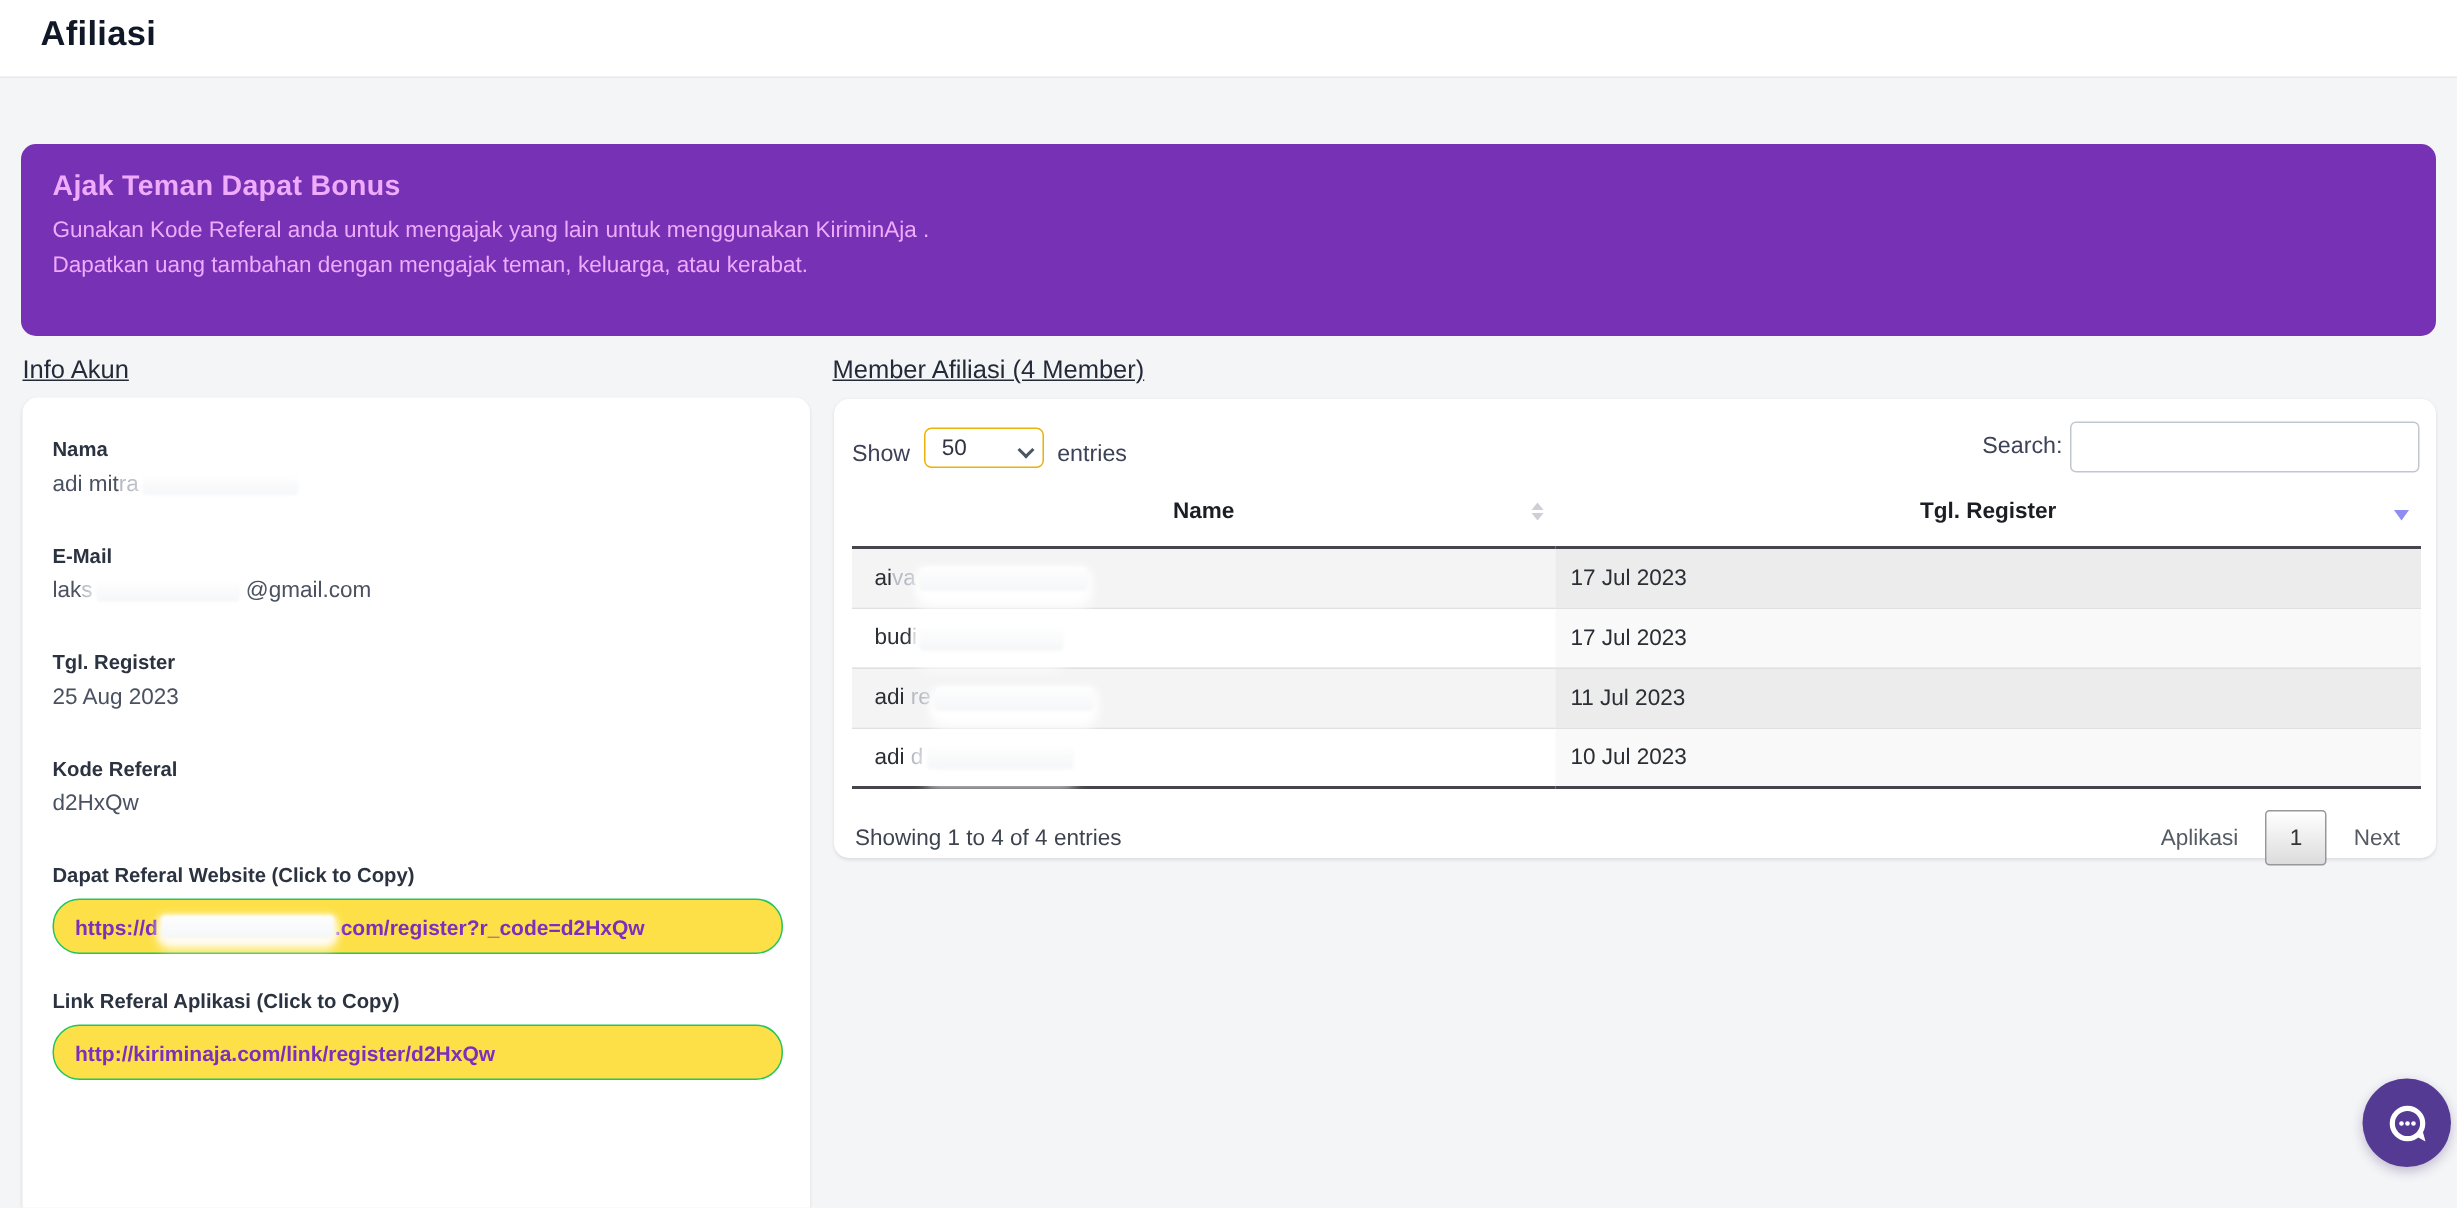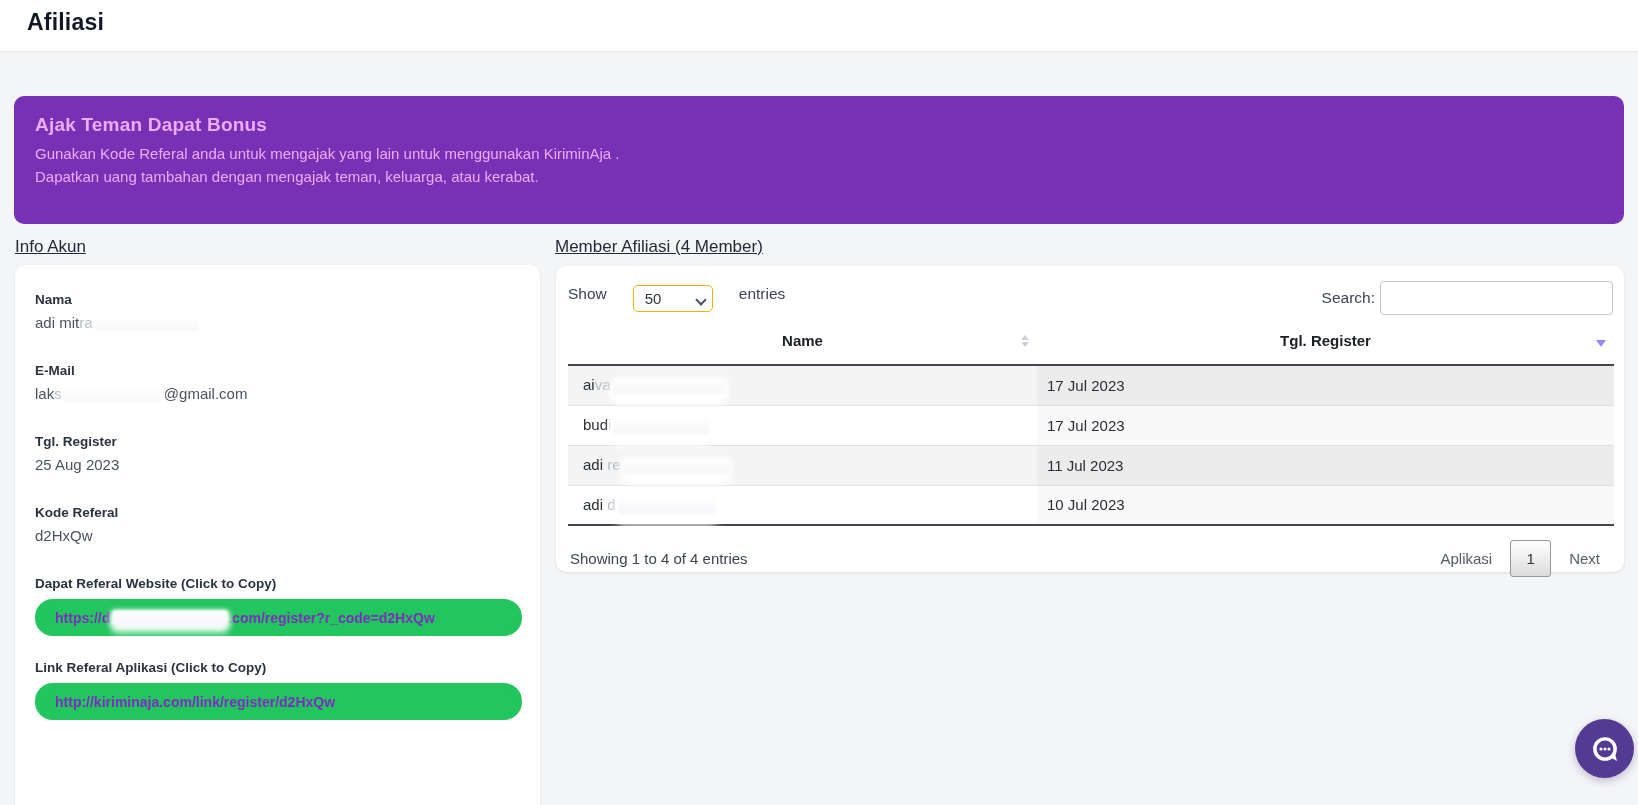--- a/index.html
+++ b/index.html
@@ -24,25 +24,25 @@
   .field { margin-bottom:31px; position:relative; }
   .field-label { display:block; font-size:13.5px; font-weight:700; color:#2b3240; }
   .field-value { margin-top:7px; font-size:15px; color:#4a5160; line-height:18px; }
   .t-fade { color:#b7bcc4; }
   .redact { display:inline-block; height:13px; min-width:20px; border-radius:3px; vertical-align:middle; margin-left:2px;
             background:linear-gradient(#fefefe,#f5f6f8); filter:blur(1px);
             box-shadow:0 2px 5px 2px rgba(255,255,255,.95), 0 9px 7px -1px rgba(255,255,255,.8); }
   .ghost { position:absolute; height:12px; border-radius:3px; background:#fff; opacity:.75; filter:blur(2px); }
 
   .link-field { margin-bottom:24px; }
-  .copy-input { margin-top:8px; height:37px; width:487px; border:6px solid #22c55e; border-radius:18px; background:#22c55e;
+  .copy-input { margin-top:8px; height:37px; width:487px; border:1px solid #22c55e; border-radius:18px; background:#fde047;
                 display:flex; align-items:center; padding:0 14px; font-size:14px; font-weight:700; color:#7b2fbe; cursor:pointer; }
 
   .table-controls { display:flex; justify-content:space-between; align-items:center; height:38px; padding-right:1px; }
-  .show-group { display:flex; align-items:flex-start; font-size:15.5px; color:#3c4257; gap:26px; }
+  .show-group { display:flex; align-items:flex-end; font-size:15.5px; color:#3c4257; gap:9px; }
   .select-wrap { position:relative; display:inline-block; }
   .len-select { appearance:none; -webkit-appearance:none; width:80px; height:27px; border:1px solid #eab308; border-radius:5px;
                 background:#fff; font-size:15px; color:#2f3540; padding:0 24px 0 11px; font-family:"Liberation Sans",sans-serif; }
   .select-chevron { position:absolute; right:8px; top:11px; width:8px; height:8px; border-left:2px solid #4b5563; border-bottom:2px solid #4b5563; transform:rotate(-45deg); pointer-events:none; }
   .search-group { display:flex; align-items:center; font-size:15.5px; color:#3c4257; gap:5px; }
   .search-input { width:233px; height:34px; border:1px solid #c2c7cf; border-radius:4px; background:#fff; padding:0 8px; font-size:15px; font-family:"Liberation Sans",sans-serif; }
 
   table.member-table { width:1046px; border-collapse:collapse; table-layout:fixed; margin-top:2px; }
   .member-table th { font-size:15px; font-weight:700; color:#1b1e24; text-align:center; padding:13px 0 15px; border-bottom:2px solid #45454d; position:relative; cursor:pointer; }
   .col-name { width:469px; }

